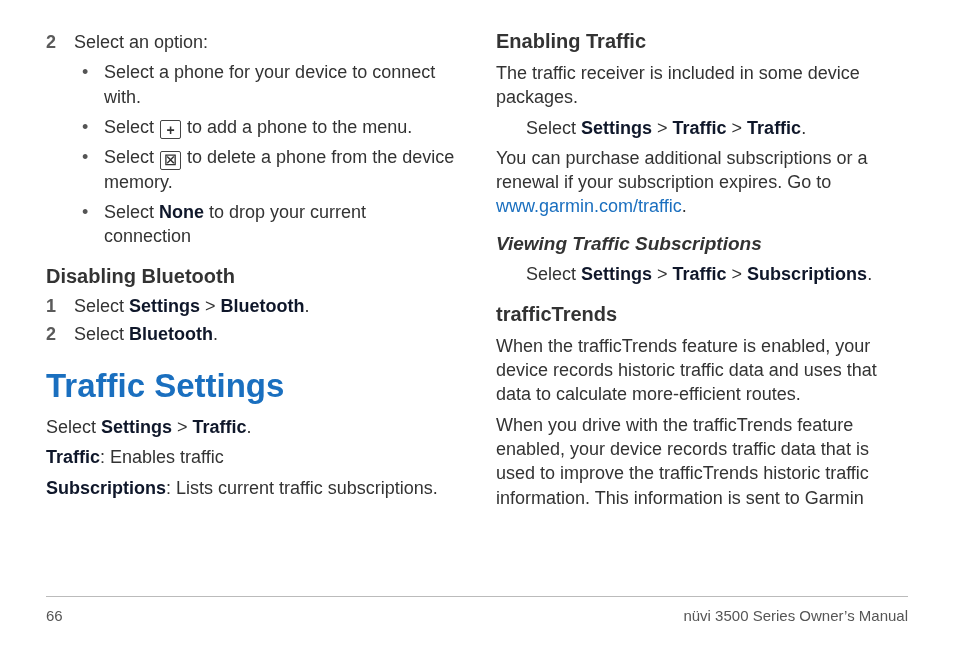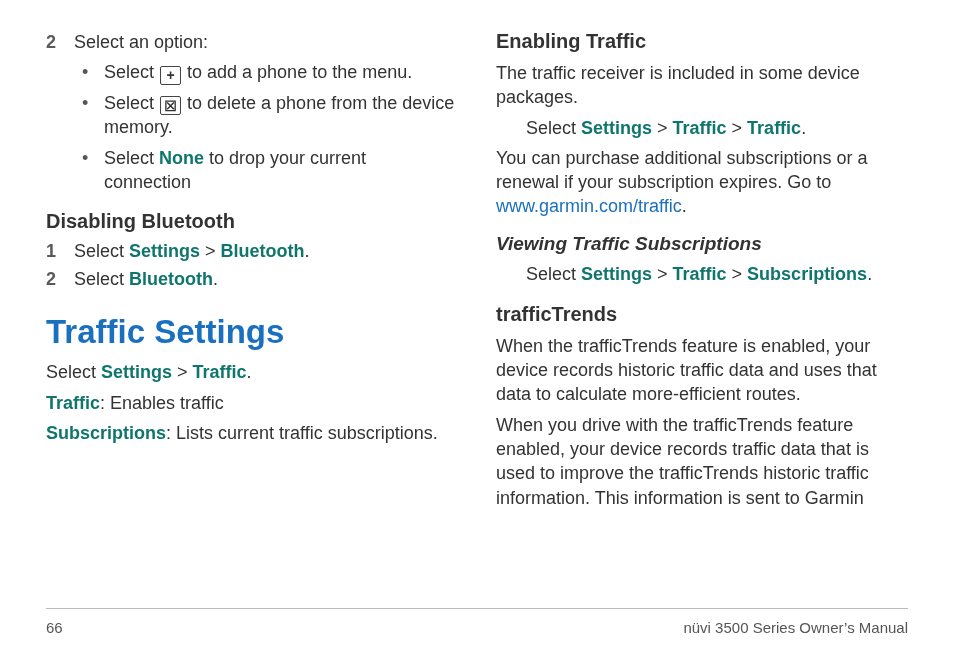--- a/index.html
+++ b/index.html
@@ -100,44 +100,47 @@
   .hang {
     padding-left: 30px;
     text-indent: -30px;
     margin: 6px 0;
   }
   .link {
     color: #1a6fbf;
   }
   .footer {
     border-top: 1px solid #bbb;
-    margin: 12px 46px;
+    margin: 0 46px;
     padding-top: 10px;
     display: flex;
     justify-content: space-between;
     font-size: 15px;
     color: #555;
     font-family: Arial, Helvetica, sans-serif;
   }
-  b { font-weight: bold; color:#0f766e; }
+  b { font-weight: bold; color:#0f172a; }
   .tm { font-size: 11px; vertical-align: super; }
 </style>
 </head>
 <body>
 
 <div class="page">
 
   <div class="col">
 
     <div class="num-row">
       <div class="n">2</div>
       <div class="t">Select an option:</div>
     </div>
 
     <ul class="bullets">
+      <li>
+        <span>Select a phone for your device to connect with.</span>
+      </li>
       <li>
         <span>Select </span><span class="icon-box">+</span><span> to add a phone to the menu.</span>
       </li>
       <li>
         <span>Select </span><span class="icon-box">☒</span><span> to delete a phone from the device memory.</span>
       </li>
       <li>
         <span>Select </span><b>None</b><span> to drop your current connection</span>
       </li>
     </ul>

